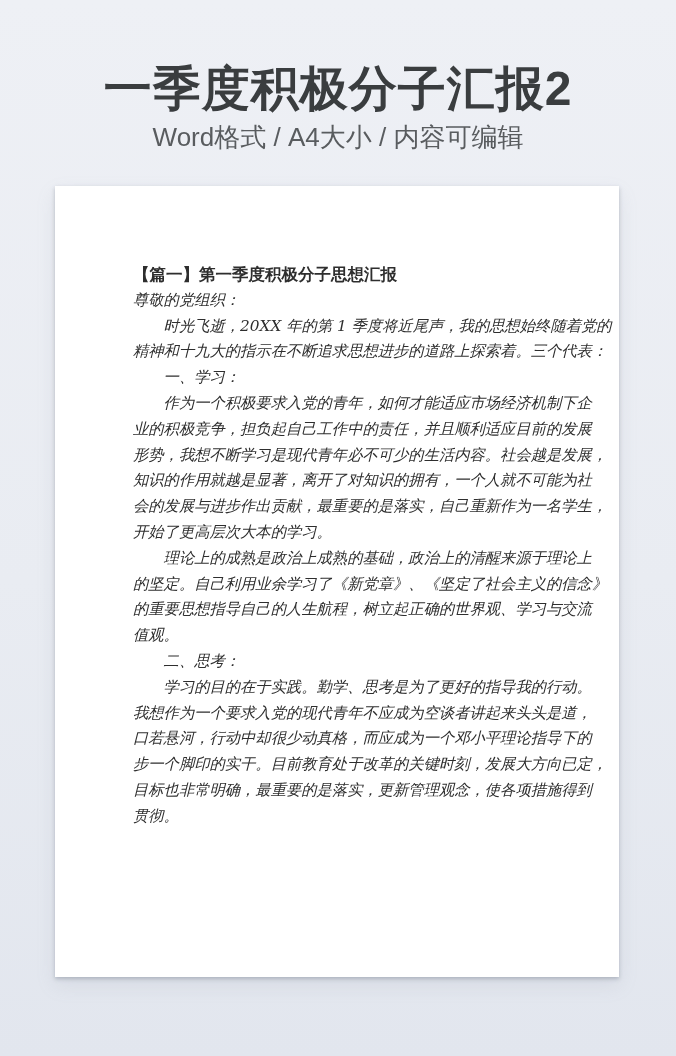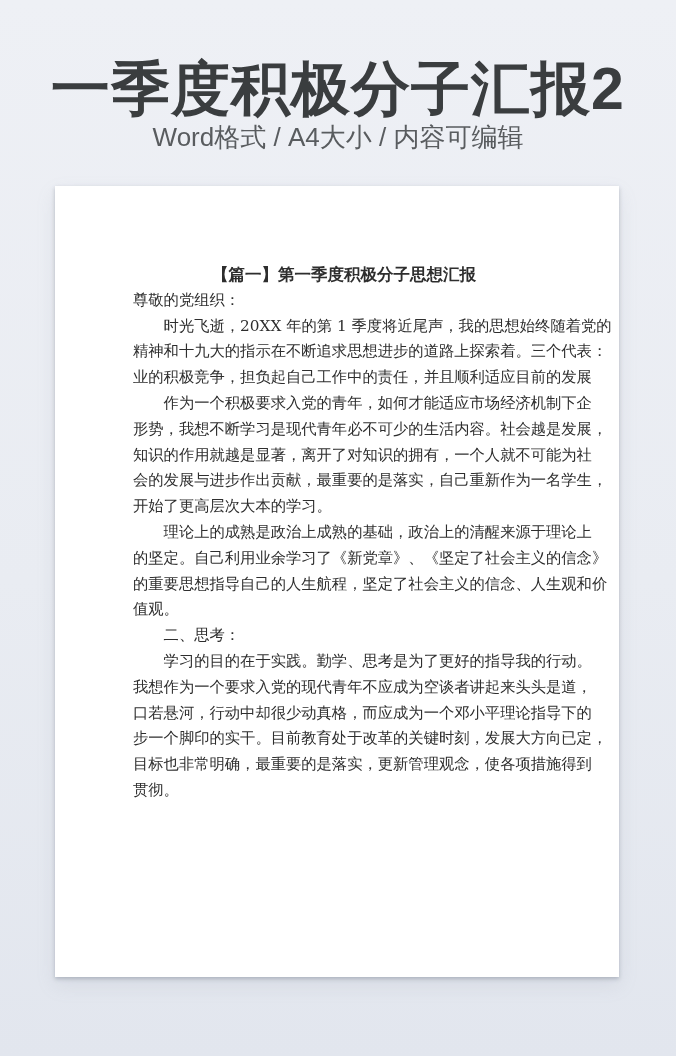--- a/index.html
+++ b/index.html
@@ -6,21 +6,21 @@
   body {
     width: 676px; height: 1056px;
     background: linear-gradient(180deg, #eef0f5 0%, #e9ecf2 55%, #e2e6ee 100%);
     font-family: "Liberation Sans", sans-serif;
     overflow: hidden;
     position: relative;
   }
   .header { padding-top: 62px; text-align: center; }
   .page-title {
     margin: 0;
-    font-size: 59px;
+    font-size: 48px;
     font-weight: 900;
     letter-spacing: 1px;
     color: #3a3d3f;
     line-height: 54px;
     font-family: "Liberation Sans", "DejaVu Sans", sans-serif;
   }
   .page-subtitle {
     margin: 5px 0 0 0;
     font-size: 26px;
     font-weight: 400;
@@ -36,50 +36,50 @@
   }
   .doc-content {
     box-sizing: border-box;
     padding: 76px 64px 0 78px;
     font-family: "DejaVu Serif", "Liberation Serif", serif;
     font-size: 15.3px;
     line-height: 25.8px;
     color: #2e2e2e;
   }
   .doc-heading {
-    text-align: center;
     font-weight: bold;
     font-size: 16.5px;
     white-space: pre;
   }
-  .doc-line { white-space: pre; }
+  .doc-line { white-space: pre; font-style: italic; }
 </style>
 </head>
 <body>
 
 <div class="header">
   <h1 class="page-title">一季度积极分子汇报2</h1>
   <p class="page-subtitle">Word格式 / A4大小 / 内容可编辑</p>
 </div>
 
 <div class="doc-page">
   <div class="doc-content">
     <div class="doc-heading">【篇一】第一季度积极分子思想汇报</div>
     <div class="doc-line">尊敬的党组织：</div>
     <div class="doc-line">　　时光飞逝，20XX 年的第 1 季度将近尾声，我的思想始终随着党的</div>
     <div class="doc-line">精神和十九大的指示在不断追求思想进步的道路上探索着。三个代表：</div>
+    <div class="doc-line">　　一、学习：</div>
+    <div class="doc-line">　　作为一个积极要求入党的青年，如何才能适应市场经济机制下企</div>
     <div class="doc-line">业的积极竞争，担负起自己工作中的责任，并且顺利适应目前的发展</div>
-    <div class="doc-line">　　作为一个积极要求入党的青年，如何才能适应市场经济机制下企</div>
     <div class="doc-line">形势，我想不断学习是现代青年必不可少的生活内容。社会越是发展，</div>
     <div class="doc-line">知识的作用就越是显著，离开了对知识的拥有，一个人就不可能为社</div>
     <div class="doc-line">会的发展与进步作出贡献，最重要的是落实，自己重新作为一名学生，</div>
     <div class="doc-line">开始了更高层次大本的学习。</div>
     <div class="doc-line">　　理论上的成熟是政治上成熟的基础，政治上的清醒来源于理论上</div>
     <div class="doc-line">的坚定。自己利用业余学习了《新党章》、《坚定了社会主义的信念》</div>
-    <div class="doc-line">的重要思想指导自己的人生航程，坚定了社会主义的信念、人生观和价</div>
+    <div class="doc-line">的重要思想指导自己的人生航程，树立起正确的世界观、学习与交流</div>
     <div class="doc-line">值观。</div>
     <div class="doc-line">　　二、思考：</div>
     <div class="doc-line">　　学习的目的在于实践。勤学、思考是为了更好的指导我的行动。</div>
     <div class="doc-line">我想作为一个要求入党的现代青年不应成为空谈者讲起来头头是道，</div>
     <div class="doc-line">口若悬河，行动中却很少动真格，而应成为一个邓小平理论指导下的</div>
     <div class="doc-line">步一个脚印的实干。目前教育处于改革的关键时刻，发展大方向已定，</div>
     <div class="doc-line">目标也非常明确，最重要的是落实，更新管理观念，使各项措施得到</div>
     <div class="doc-line">贯彻。</div>
   </div>
 </div>

